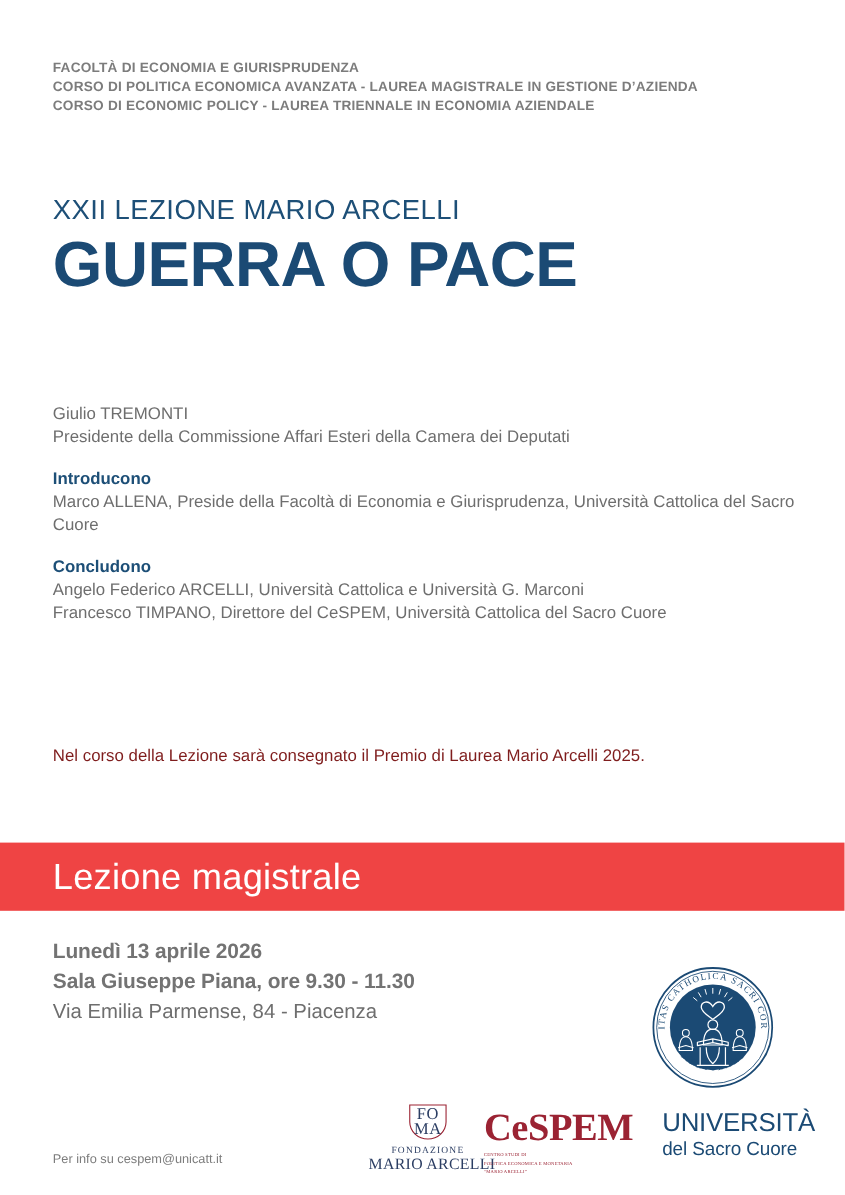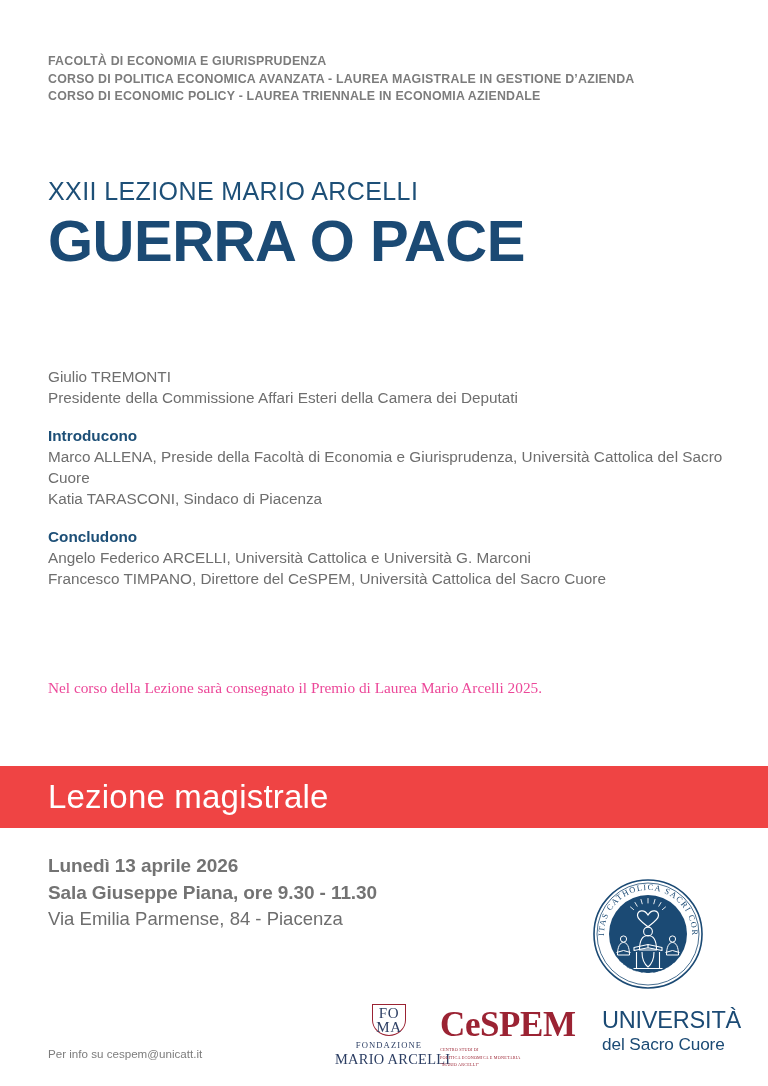--- a/index.html
+++ b/index.html
@@ -83,24 +83,23 @@
     height: 17px;
   }
 
   .note-block {
     position: absolute;
     left: 48px;
     top: 661px;
     width: 680px;
   }
   .note-line {
-    color: #ec4899;
+    color: #7f1d1d;
     font-size: 15.3px;
     line-height: 21px;
-    font-family: Liberation Serif, serif;
   }
 
   
   .blue-band {
     position: absolute;
     left: 0;
     top: 750px;
     width: 768px;
     height: 62px;
     background: #ef4444;
@@ -270,21 +269,20 @@
   </div>
 
   <div class="people-block">
     <div class="p-line">Giulio TREMONTI</div>
     <div class="p-line">Presidente della Commissione Affari Esteri della Camera dei Deputati</div>
 
     <div class="p-gap"></div>
 
     <div class="p-head">Introducono</div>
     <div class="p-line">Marco ALLENA, Preside della Facoltà di Economia e Giurisprudenza, Università Cattolica del Sacro Cuore</div>
-    <div class="p-line">Katia TARASCONI, Sindaco di Piacenza</div>
 
     <div class="p-gap"></div>
 
     <div class="p-head">Concludono</div>
     <div class="p-line">Angelo Federico ARCELLI, Università Cattolica e Università G. Marconi</div>
     <div class="p-line">Francesco TIMPANO, Direttore del CeSPEM, Università Cattolica del Sacro Cuore</div>
   </div>
 
   <div class="note-block">
     <div class="note-line">Nel corso della Lezione sarà consegnato il Premio di Laurea Mario Arcelli 2025.</div>

